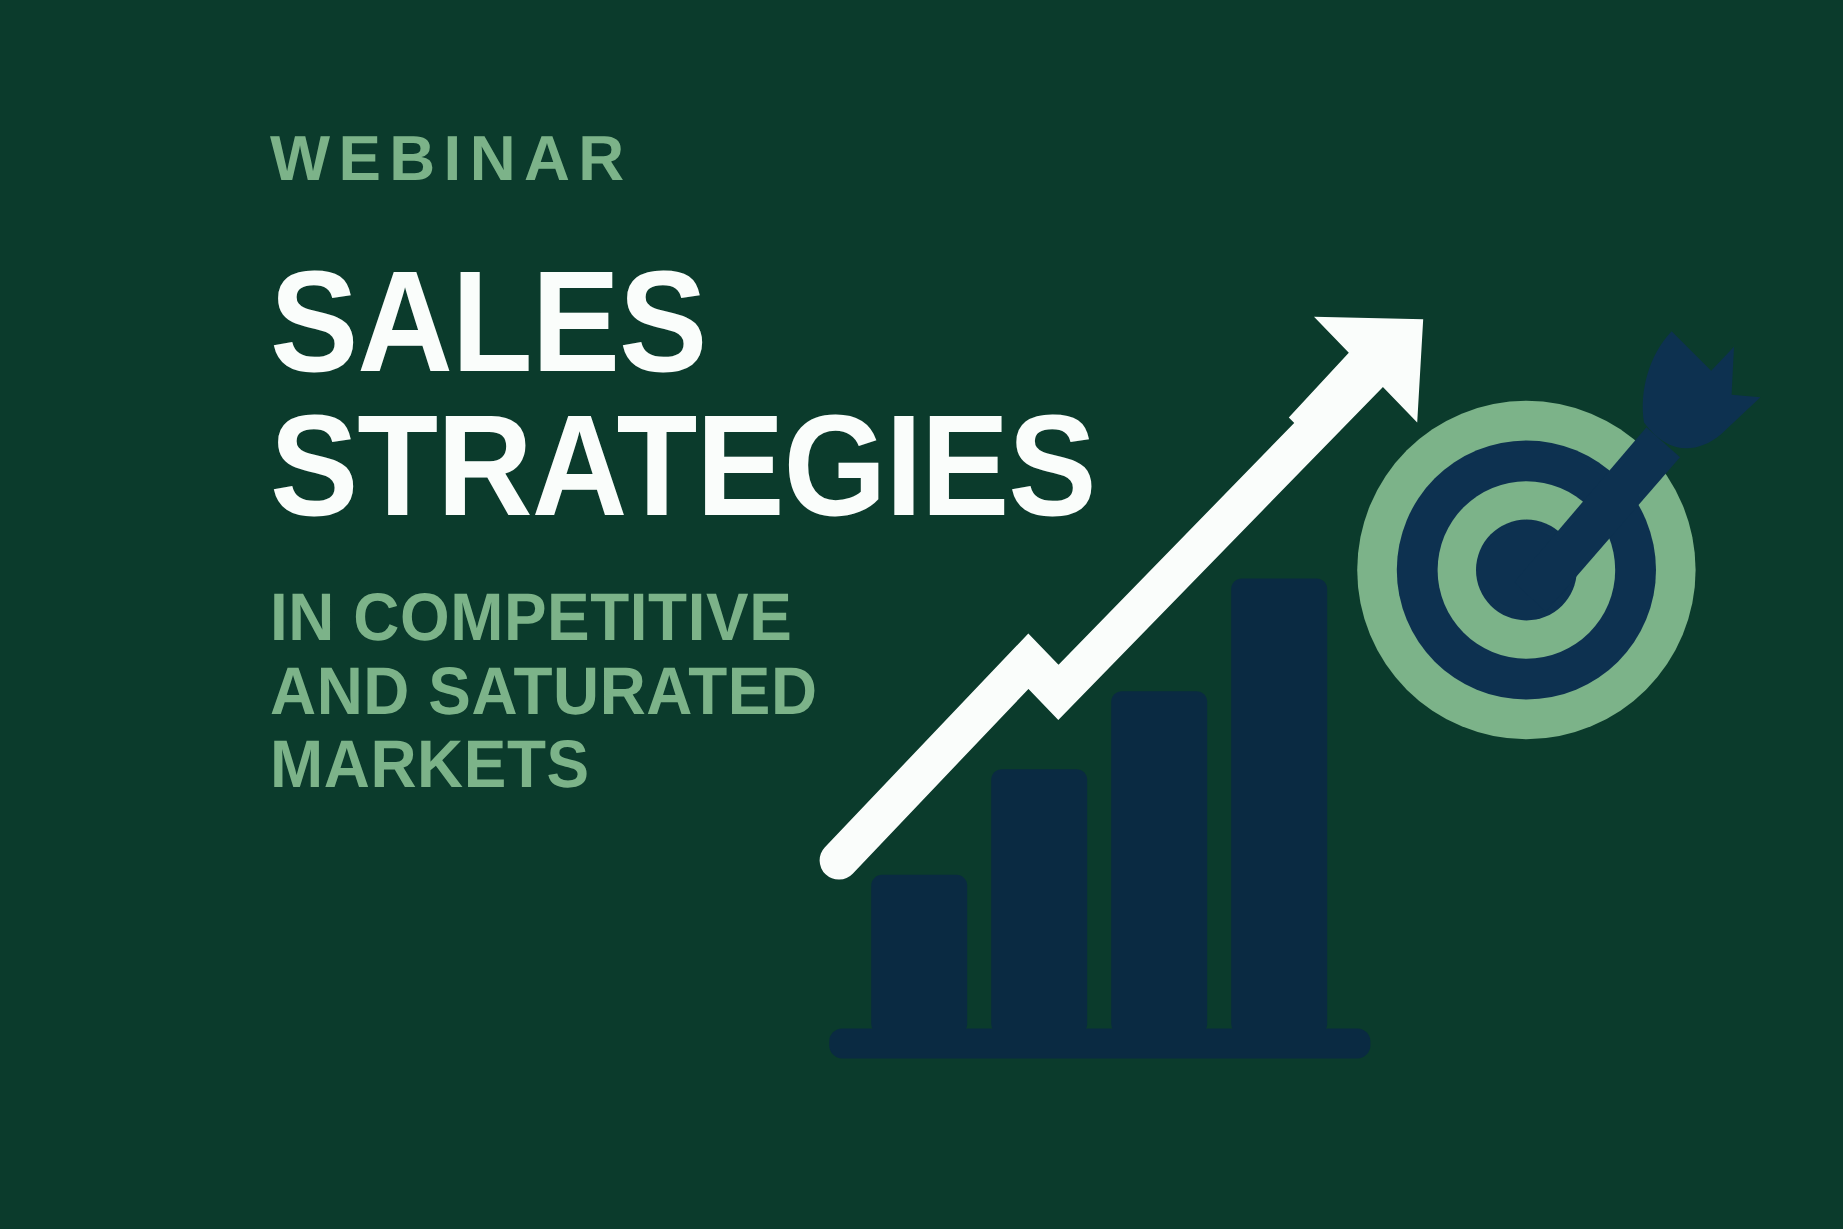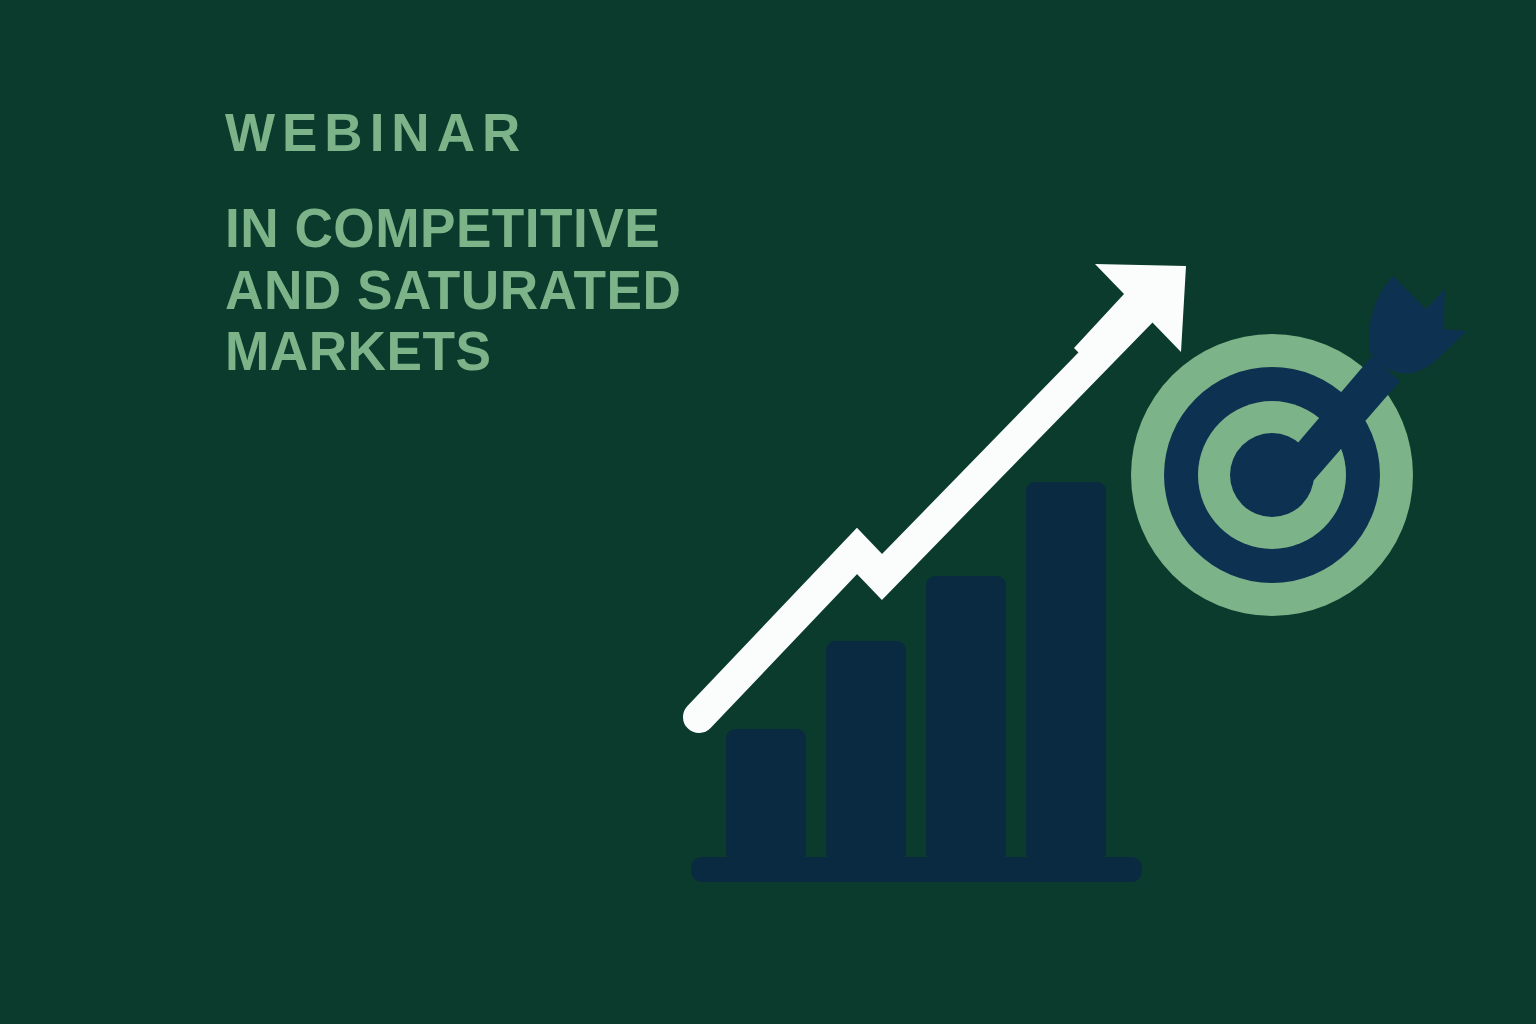--- a/index.html
+++ b/index.html
@@ -115,20 +115,24 @@
       <rect x="886" y="576" width="80" height="286" rx="9" fill="#0a2a42"></rect>
       <rect x="986" y="482" width="80" height="380" rx="9" fill="#0a2a42"></rect>
       <rect x="651" y="857" width="451" height="25" rx="11" fill="#0a2a42"></rect>
     </g>
   </svg>
 
   <div id="text-block">
 
     <div id="eyebrow">WEBINAR</div>
 
+    <div id="headline">
+      <div class="headline-line">SALES</div>
+      <div class="headline-line">STRATEGIES</div>
+    </div>
 
     <div id="subhead">
       <div class="sub-line">IN COMPETITIVE</div>
       <div class="sub-line">AND SATURATED</div>
       <div class="sub-line">MARKETS</div>
     </div>
   </div>
 
   <svg id="artwork-front" class="front" viewBox="0 0 1536 1024" xmlns="http://www.w3.org/2000/svg" style="position:absolute;left:0;top:0;width:1536px;height:1024px;z-index:7;">
     <g>

